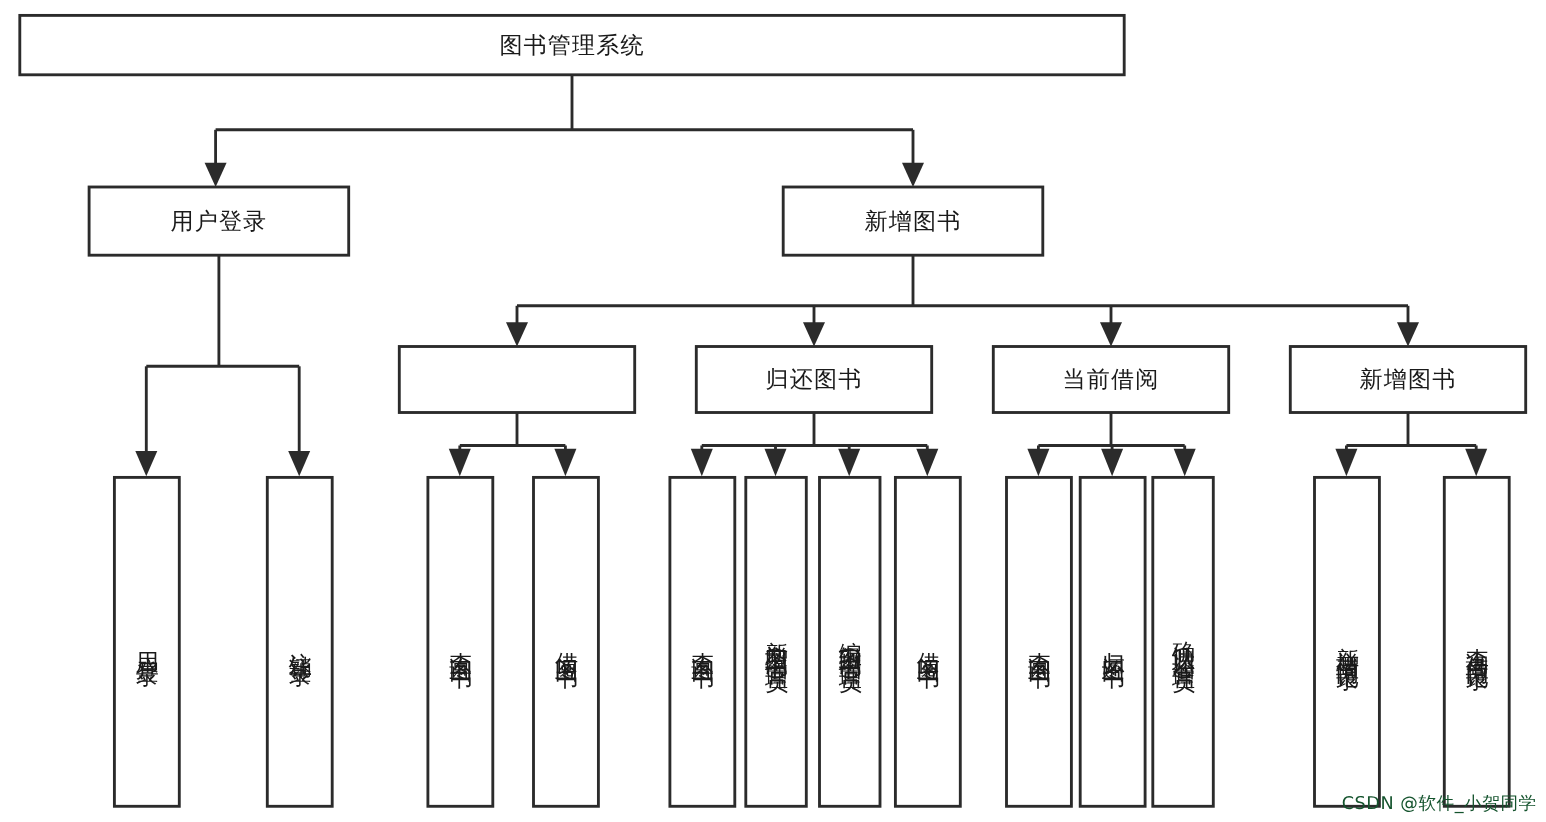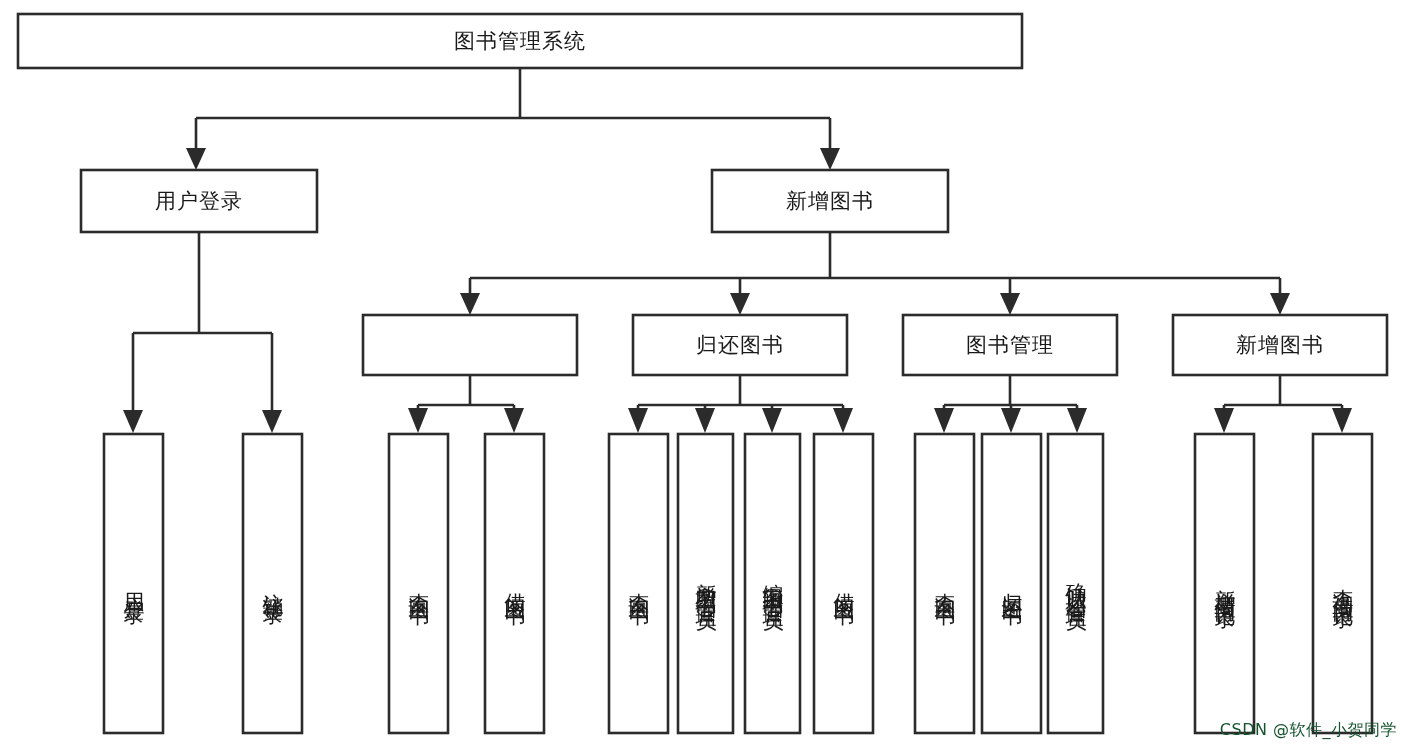--- a/index.html
+++ b/index.html
@@ -205,21 +205,21 @@
   <div class="hlabel-wrap" style="left:712px; top:170px; width:236px; height:62px;">
     <span class="hlabel-text">新增图书</span>
   </div>
 
 
   <div class="hlabel-wrap" style="left:633px; top:315px; width:214px; height:60px;">
     <span class="hlabel-text">归还图书</span>
   </div>
 
   <div class="hlabel-wrap" style="left:903px; top:315px; width:214px; height:60px;">
-    <span class="hlabel-text">图书管理</span>
+    <span class="hlabel-text">当前借阅</span>
   </div>
 
   <div class="hlabel-wrap" style="left:1173px; top:315px; width:214px; height:60px;">
     <span class="hlabel-text">新增图书</span>
   </div>
 
   <div class="vlabel-wrap" style="left:104px; top:434px; width:59px; height:299px;">
     <span class="vlabel-text">用户登录</span>
   </div>
 

